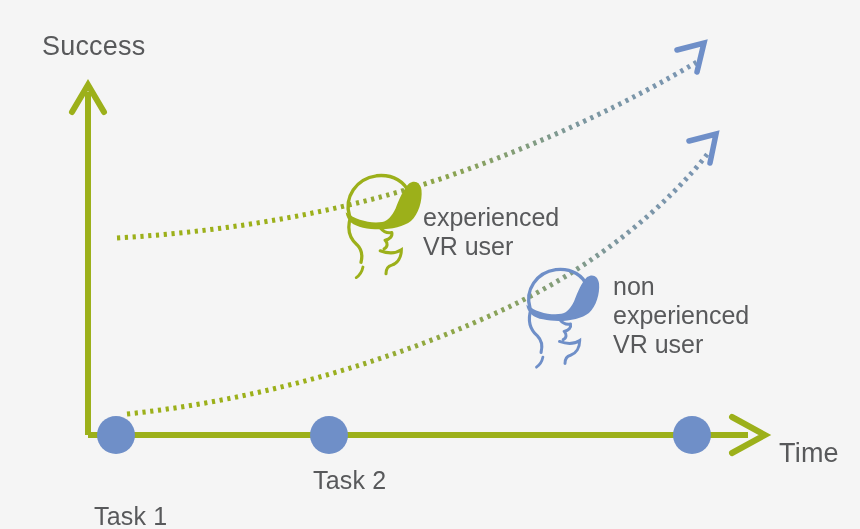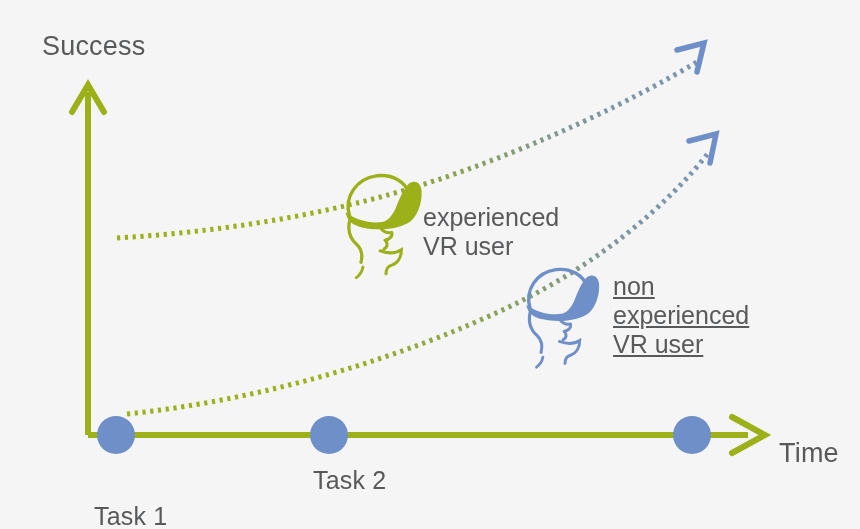--- a/index.html
+++ b/index.html
@@ -50,21 +50,20 @@
   #taskn-label   { left: 650px; top: 466px; }
   #exp-label {
     left: 410px;
     top: 203px;
     font-size: 25px;
   }
   #nonexp-label {
     left: 600px;
     top: 272px;
     font-size: 25px;
-    text-decoration: underline;
   }
 </style>
 </head>
 <body>
 
 <div id="stage">
 
   <svg id="chart-svg" viewBox="0 0 860 529">
     <defs>
       <linearGradient id="fadeUpper" x1="104" y1="237" x2="690" y2="60" gradientUnits="userSpaceOnUse">

